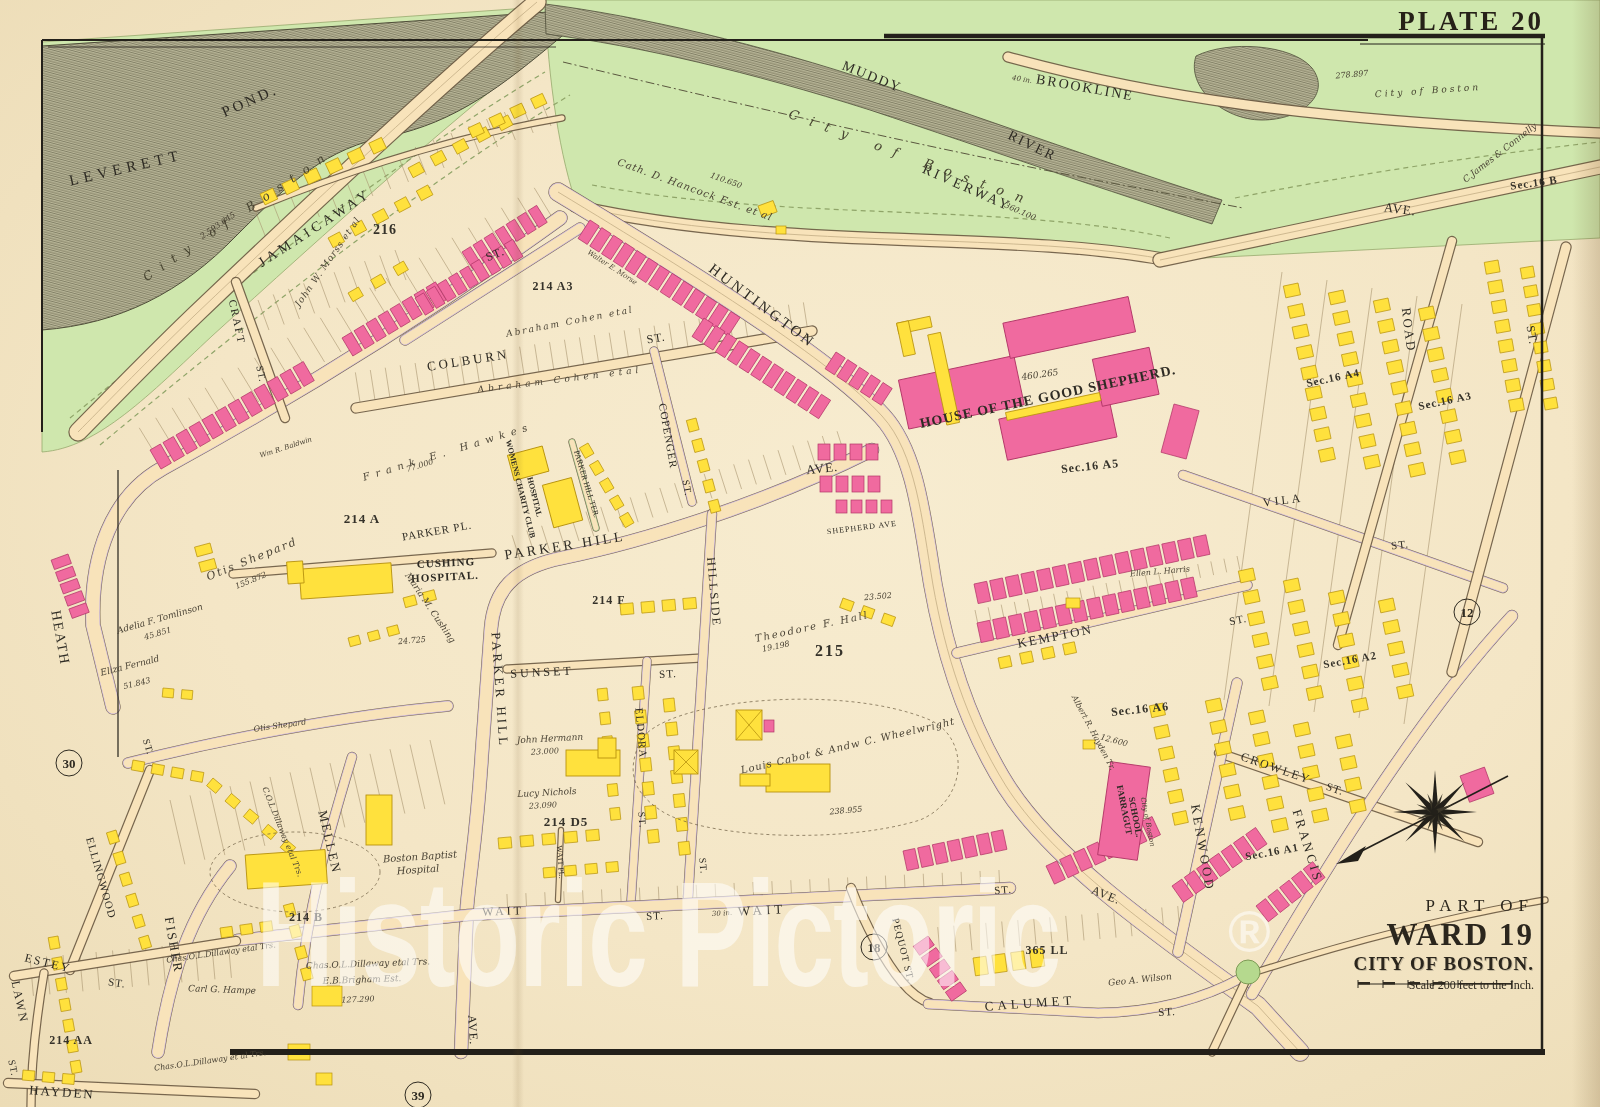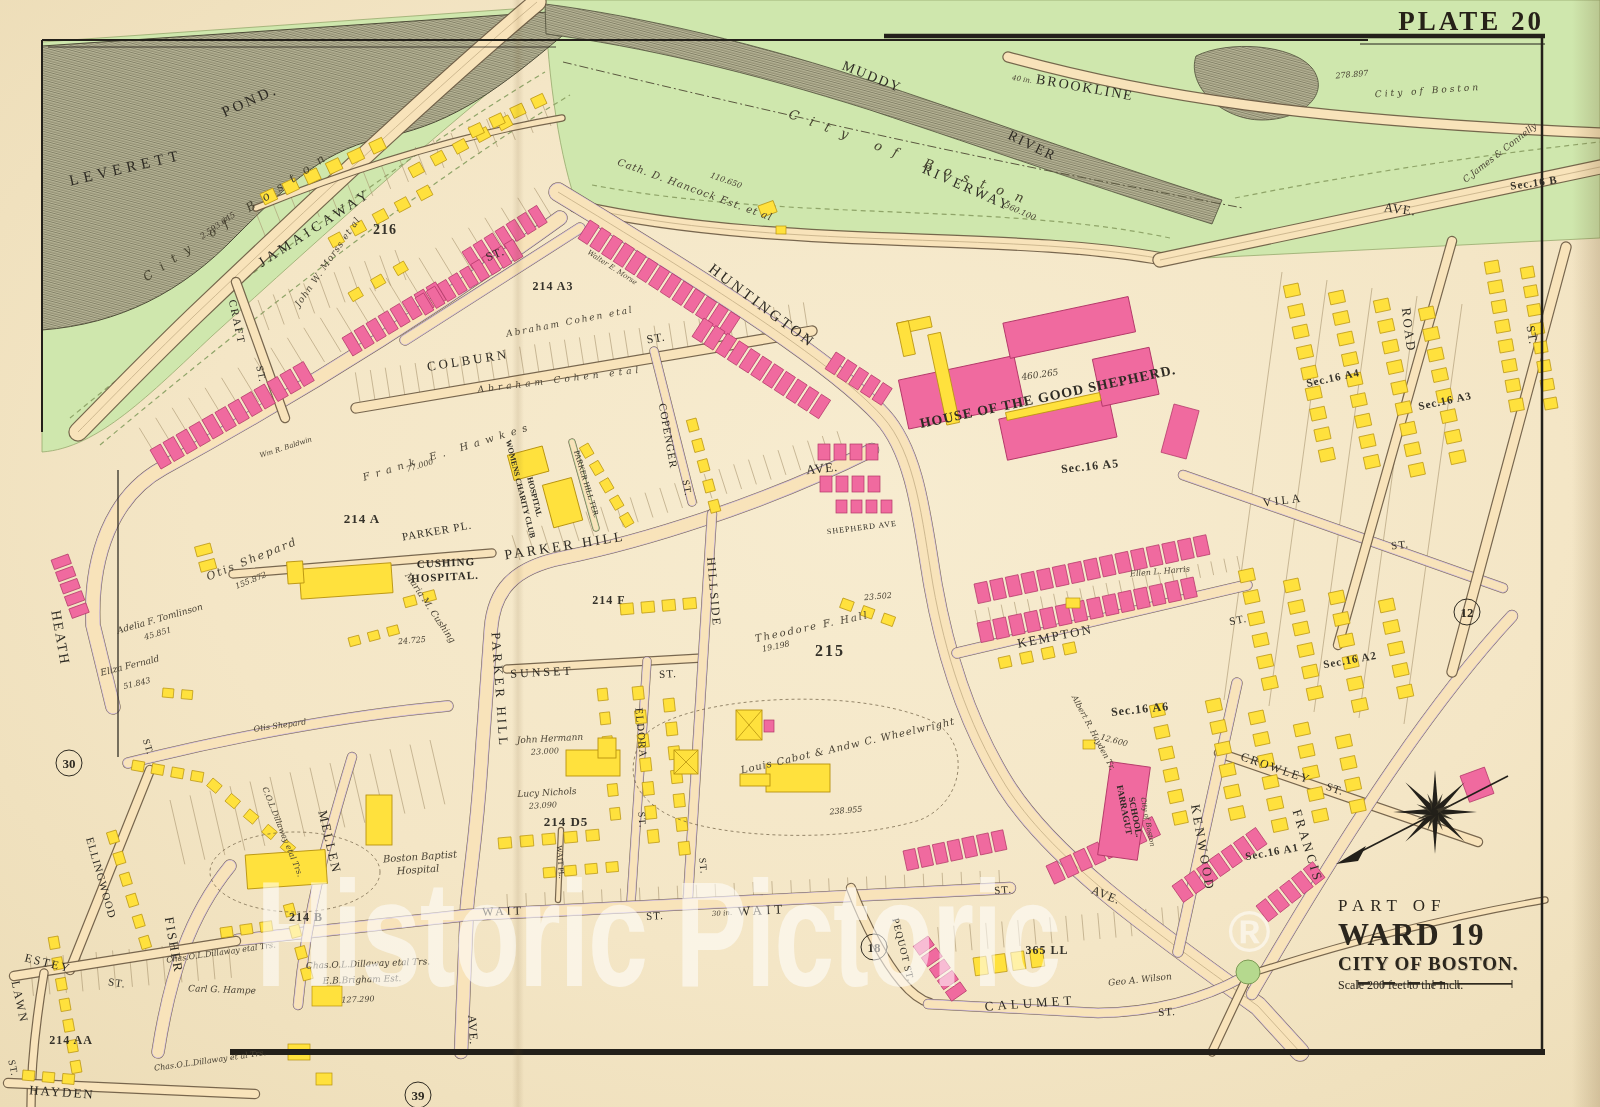--- a/index.html
+++ b/index.html
@@ -14,21 +14,21 @@
   .pl{font-family:"Liberation Serif",serif;font-weight:700;color:#2e2b24}
   .own{font-style:italic;color:#4a4335;font-family:"DejaVu Serif",serif}
   .num{font-style:italic;color:#4a4335;font-family:"DejaVu Serif",serif}
   .city{font-style:italic;color:#45422f;font-family:"DejaVu Serif",serif}
   .sec{font-weight:700;letter-spacing:1px;color:#35322a;font-family:"Liberation Serif",serif}
   .circ{position:absolute;width:25px;height:25px;border:1.5px solid #2f2b22;border-radius:50%;
         display:flex;align-items:center;justify-content:center;font-size:13px;font-weight:700;
         color:#2f2b22;transform:translate(-50%,-50%);background:transparent}
   #plate-title{position:absolute;right:56px;top:6px;font-weight:700;font-size:27px;
         letter-spacing:3px;color:#262118}
-  #title-block{position:absolute;left:1338px;top:896px;width:196px;text-align:left;color:#2b261d}
+  #title-block{position:absolute;left:1338px;top:896px;width:196px;text-align:right;color:#2b261d}
   #tb1{font-size:17px;letter-spacing:6px}
   #tb2{font-size:31px;font-weight:700;letter-spacing:2px;margin-top:1px}
   #tb3{font-size:19px;font-weight:700;letter-spacing:1px;text-shadow:1px 1px 0 rgba(0,0,0,.18)}
   #tb4{font-size:12px;margin-top:3px}
   #wm{position:absolute;left:256px;top:848px;font-family:"Liberation Sans",sans-serif;
       font-weight:700;font-size:150px;color:rgba(255,255,255,.55);transform:scaleX(.72);
       transform-origin:left top;letter-spacing:-2px;pointer-events:none}
   #wm-r{position:absolute;left:1228px;top:898px;font-family:"Liberation Sans",sans-serif;
       font-weight:700;font-size:58px;color:rgba(255,255,255,.55);pointer-events:none}
   #fold{position:absolute;left:512px;top:0;width:12px;height:1107px;

